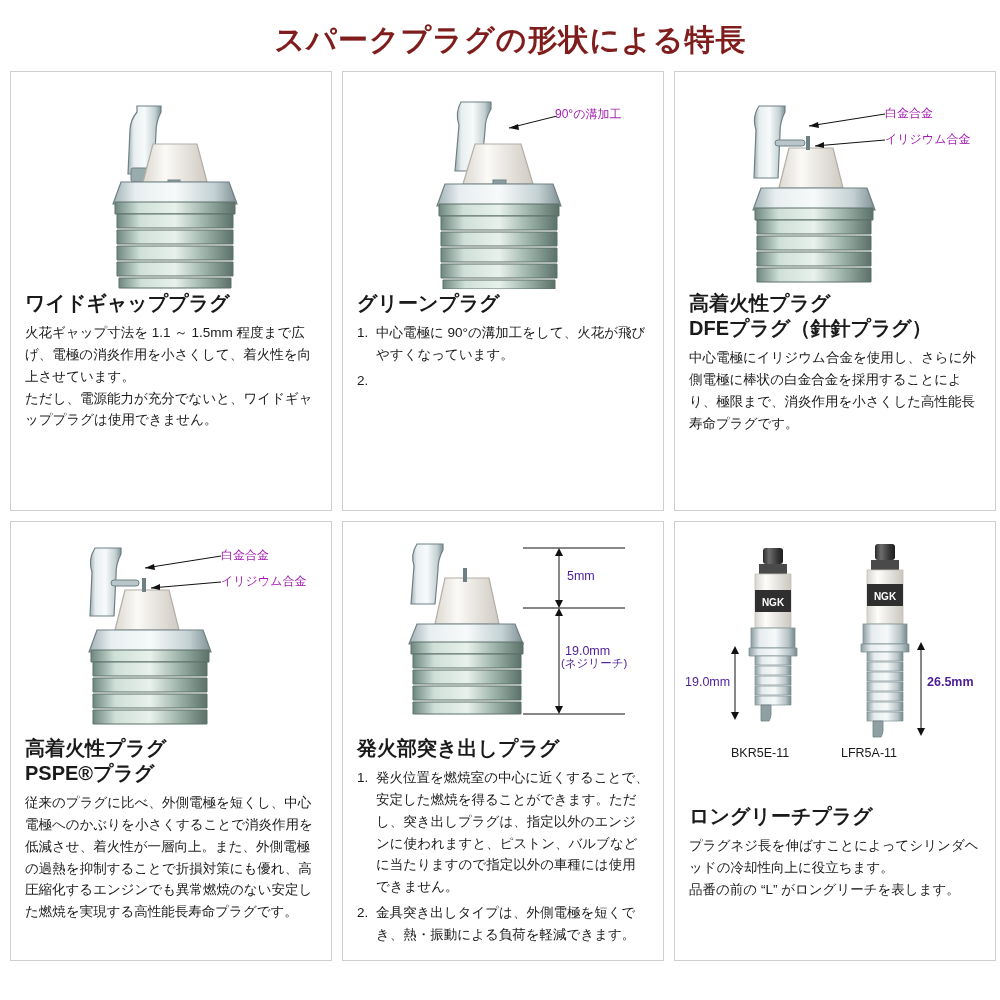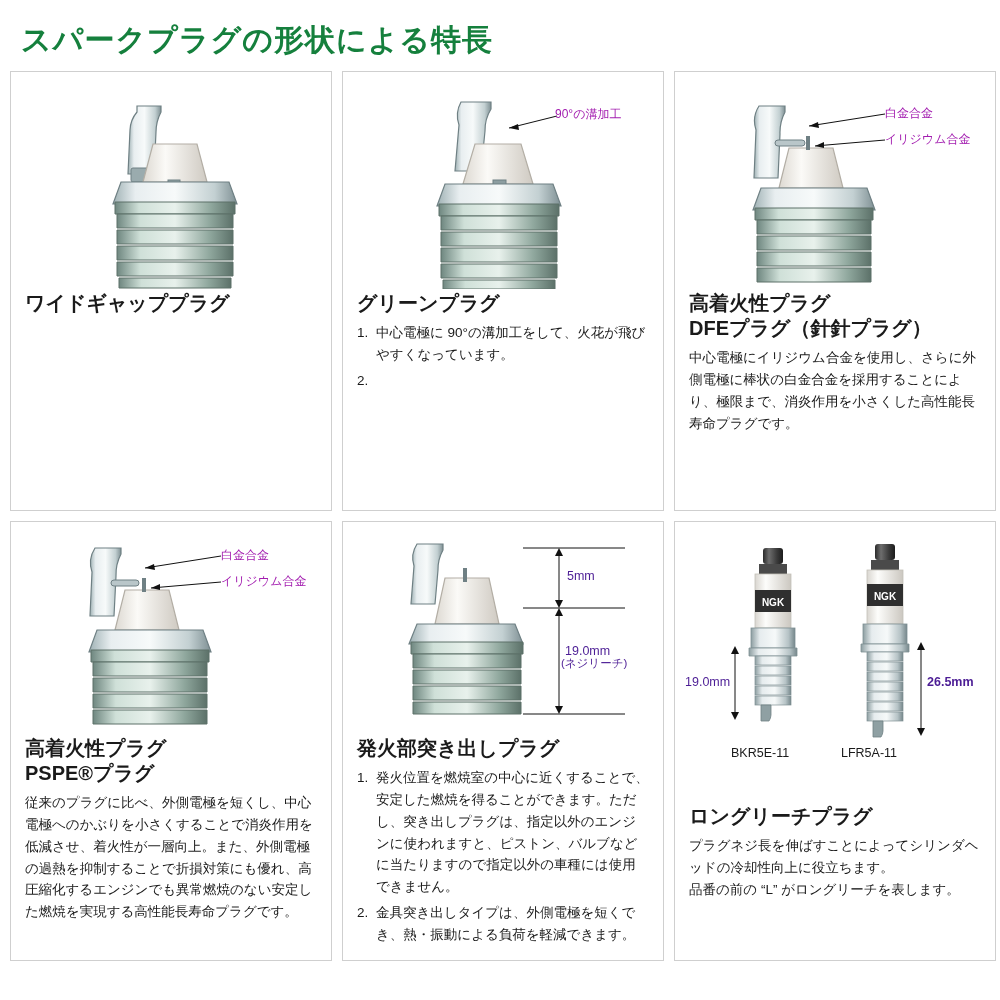--- a/index.html
+++ b/index.html
@@ -14,26 +14,27 @@
     color: #1a1a1a;
     overflow: hidden;
   }
   .page {
     position: relative;
     width: 1000px;
     height: 1000px;
     box-sizing: border-box;
   }
   .page-title {
+    text-align: center;
     font-size: 30px;
     font-weight: bold;
     letter-spacing: 1px;
     padding-top: 20px;
     padding-bottom: 10px;
-    color: #15803d;
+    color: #7f1d1d;
     padding-left: 21px;
   }
   .grid {
     position: relative;
     display: grid;
     grid-template-columns: 322px 322px 322px;
     grid-template-rows: 440px 440px;
     gap: 10px;
     padding: 0 10px;
     box-sizing: border-box;
@@ -151,20 +152,22 @@
             <path d="M92 130 h116 v14 h-116 z" fill="url(#gth1)"></path>
             <path d="M92 146 h116 v14 h-116 z" fill="url(#gth1)"></path>
             <path d="M92 162 h116 v14 h-116 z" fill="url(#gth1)"></path>
             <path d="M92 178 h116 v14 h-116 z" fill="url(#gth1)"></path>
             <path d="M94 194 h112 v10 h-112 z" fill="url(#gth1)"></path>
           </g>
         </svg>
       </div>
       <div class="cap">
         <h2>ワイドギャッププラグ</h2>
+        <p style="white-space:pre-line">火花ギャップ寸法を 1.1 ～ 1.5mm 程度まで広げ、電極の消炎作用を小さくして、着火性を向上させています。
+ただし、電源能力が充分でないと、ワイドギャッププラグは使用できません。</p>
       </div>
     </div>
 
     <div class="cell">
       <div class="art">
         <svg width="296" height="205" viewBox="0 0 296 205">
           <defs>
             <linearGradient id="g2" x1="0" x2="1">
               <stop offset="0" stop-color="#9fb1b4"></stop>
               <stop offset="0.18" stop-color="#e8eef0"></stop>

